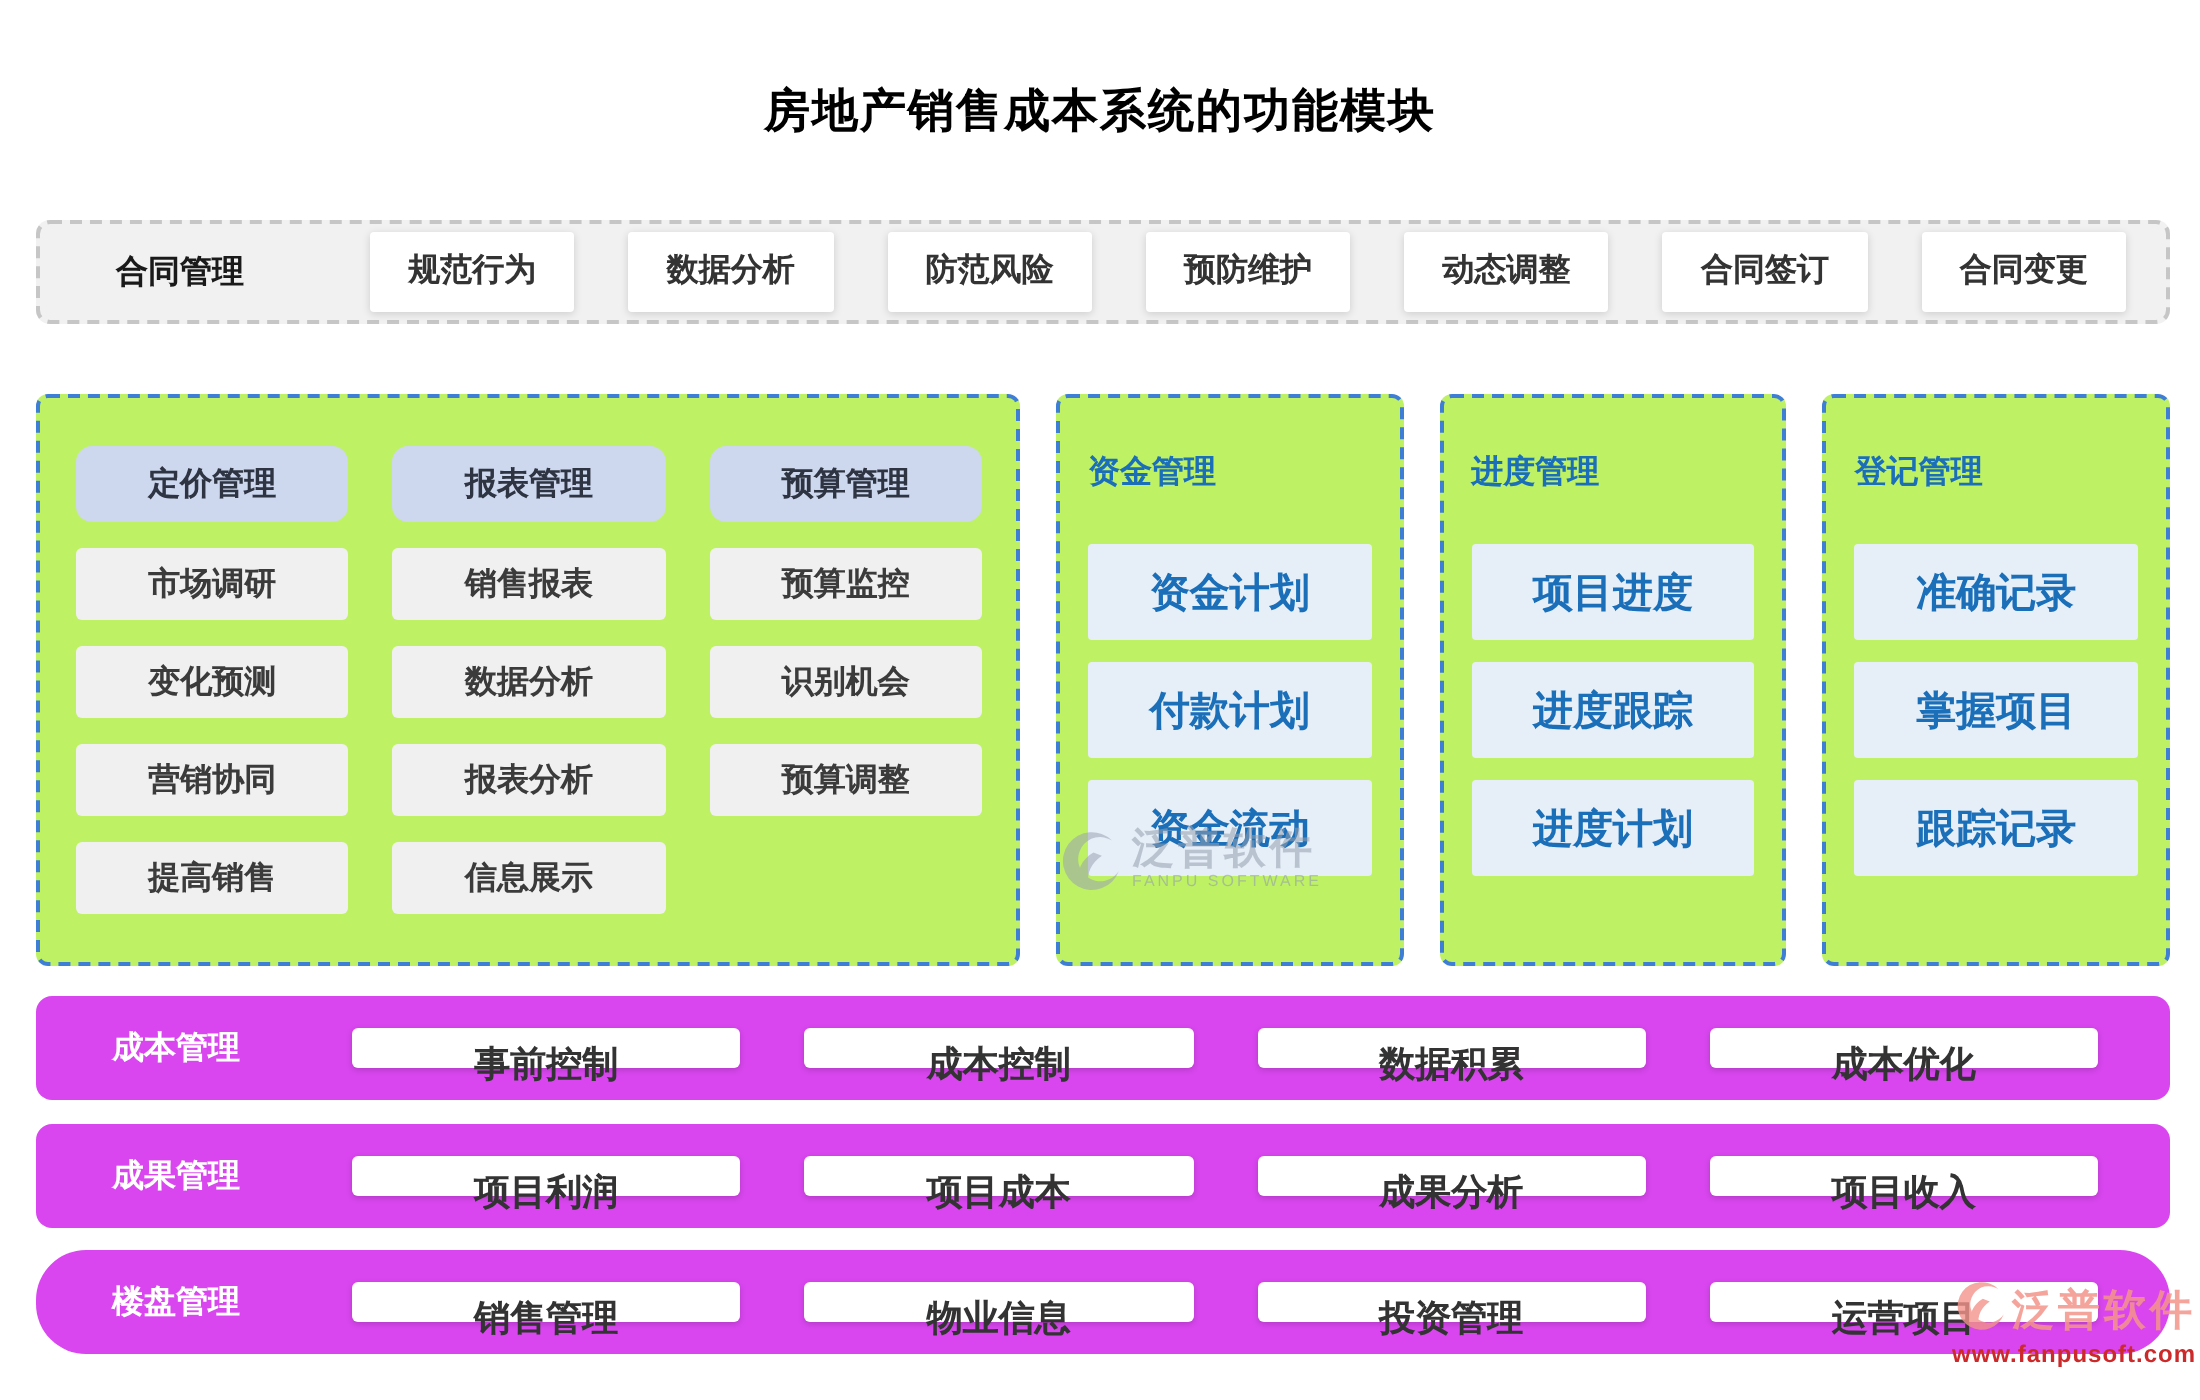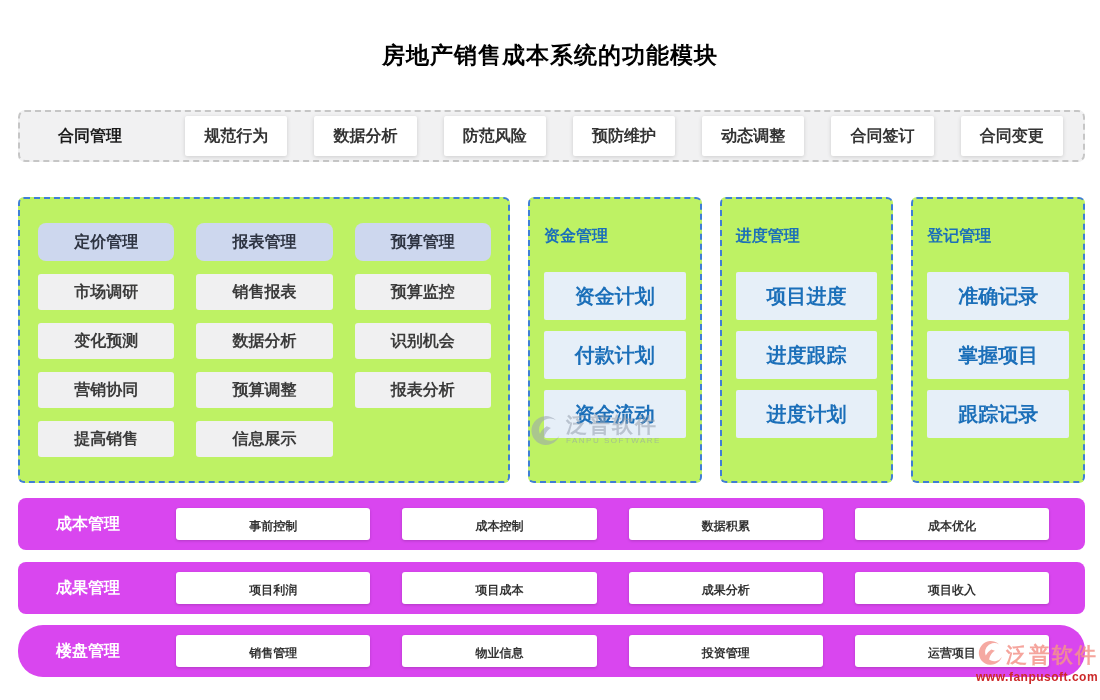--- a/index.html
+++ b/index.html
@@ -76,23 +76,23 @@
     display:flex;align-items:center;padding:0 36px 0 0;
   }
   .bottom-row.r0{top:498px;}
   .bottom-row.r1{top:562px;}
   .bottom-row.r2{top:625px;border-radius:25px;}
   .bottom-label{
     flex:0 0 140px;text-align:center;
     font-size:16px;font-weight:bold;color:#fff;
   }
   .bottom-btn{
-    flex:1;height:32px;line-height:36px;text-align:center;
+    flex:1;height:20px;line-height:36px;text-align:center;
     background:#fff;border-radius:3px;
-    font-size:12px;font-weight:bold;color:#333;
+    font-size:18px;font-weight:bold;color:#333;
     box-shadow:0 1px 3px rgba(0,0,0,0.18);
   }
   .bottom-btn + .bottom-btn{margin-left:32px;}
   .bottom-label + .bottom-btn{margin-left:18px;}
   
   .wm-center{
     position:absolute;left:528px;top:414px;z-index:6;
     display:flex;align-items:flex-start;pointer-events:none;
   }
   .wm-center .wm-glyph{width:34px;height:34px;margin-top:2px;opacity:.55;}
@@ -144,22 +144,22 @@
 
     <div class="matrix-item">市场调研</div>
     <div class="matrix-item">销售报表</div>
     <div class="matrix-item">预算监控</div>
 
     <div class="matrix-item">变化预测</div>
     <div class="matrix-item">数据分析</div>
     <div class="matrix-item">识别机会</div>
 
     <div class="matrix-item">营销协同</div>
+    <div class="matrix-item">报表分析</div>
     <div class="matrix-item">预算调整</div>
-    <div class="matrix-item">报表分析</div>
 
     <div class="matrix-item">提高销售</div>
     <div class="matrix-item">信息展示</div>
   </div>
 
   <div class="panel panel-side">
     <div class="side-title">资金管理</div>
     <div class="side-item">资金计划</div>
     <div class="side-item">付款计划</div>
     <div class="side-item">资金流动</div>

